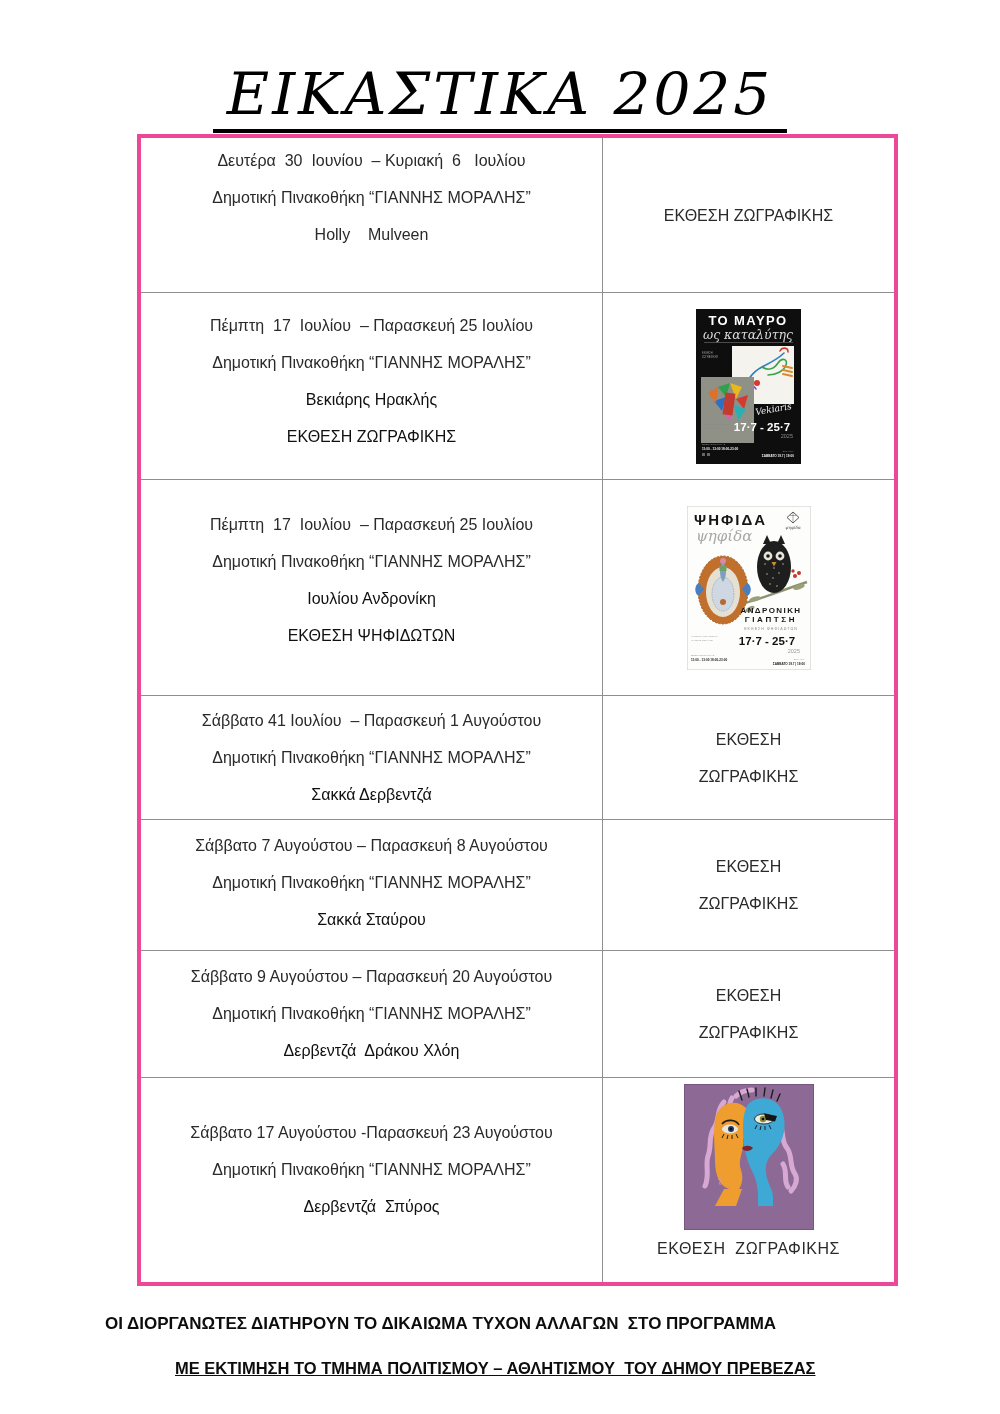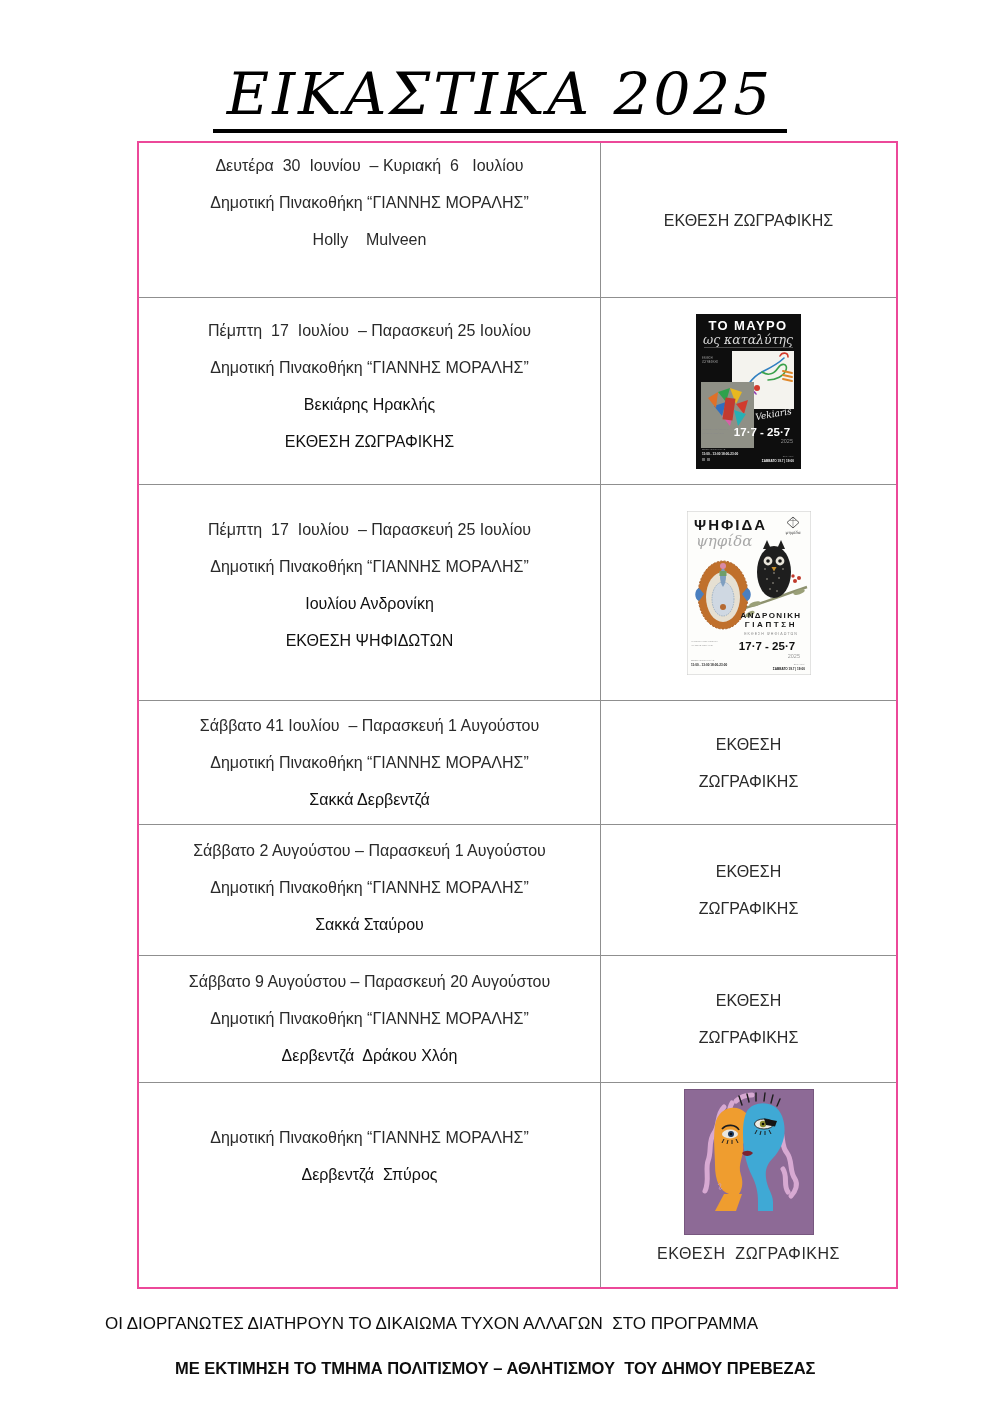--- a/index.html
+++ b/index.html
@@ -7,47 +7,47 @@
   .page {
     position:relative; width:1000px; height:1414px; background:#ffffff;
     font-family:"Liberation Sans", sans-serif; color:#2a2a2a; overflow:hidden;
   }
   .title-wrap { position:absolute; top:36px; left:0; width:1000px; text-align:center;margin-top:28px; }
   .doc-title {
     display:inline-block; font-family:"DejaVu Serif", serif; font-style:italic;
     font-size:58px; font-weight:500; letter-spacing:3px; color:#000;
     border-bottom:4px solid #000; padding:0 14px 4px; line-height:1.05;
   }
-  .schedule { position:absolute; left:137px; top:141px; width:761px; border:2px solid #ec4899; }
+  .schedule { position:absolute; left:137px; top:134px; width:761px; border:4px solid #ec4899; }
   .t-row { display:flex; border-bottom:1px solid #8f8f8f; }
   .t-row:last-child { border-bottom:none; }
   .r1{height:155px}.r2{height:187px}.r3{height:216px}.r4{height:124px}
   .r5{height:131px}.r6{height:127px}.r7{height:204px}
   .cell-left {
     width:462px; border-right:1px solid #8f8f8f; display:flex; flex-direction:column;
     align-items:center; text-align:center;
   }
   .cell-right {
     flex:1; display:flex; flex-direction:column; align-items:center;
     justify-content:center; text-align:center;
   }
   .cell-right.top { justify-content:flex-start; padding-top:6px; }
   .pt4{padding-top:4px}.pt6{padding-top:6px}.pt7{padding-top:7px}
   .pt14{padding-top:14px}.pt26{padding-top:26px}.pt36{padding-top:36px}
   p.line { margin:9px 0; font-size:16px; line-height:19px; white-space:pre-wrap; color:#2a2a2a; }
   p.line.b { font-weight:normal; color:#101010; }
   .caption { margin-top:15px; font-size:15.5px; letter-spacing:0.5px; }
   .poster { display:block; }
   .footer-line1 {
-    position:absolute; left:105px; top:1297px; font-size:17px; font-weight:normal;
+    position:absolute; left:105px; top:1297px; font-size:17px; font-weight:bold;
     color:#0d0d0d; white-space:pre-wrap;
   }
   .footer-line2 {
     position:absolute; left:175px; top:1342px; font-size:16.5px; font-weight:bold;
-    color:#0d0d0d; white-space:pre-wrap;
+    color:#0d0d0d; white-space:pre-wrap;text-decoration:underline;
   }
 </style>
 </head>
 <body>
 
 <div class="page">
 
   <div class="title-wrap">
     <span class="doc-title">ΕΙΚΑΣΤΙΚΑ 2025</span>
   </div>
@@ -199,21 +199,21 @@
         <p class="line b">Σακκά Δερβεντζά</p>
       </div>
       <div class="cell-right">
         <p class="line">ΕΚΘΕΣΗ</p>
         <p class="line">ΖΩΓΡΑΦΙΚΗΣ</p>
       </div>
     </div>
 
     <div class="t-row r5">
       <div class="cell-left pt7">
-        <p class="line">Σάββατο 2 Αυγούστου – Παρασκευή 1 Αυγούστου</p>
+        <p class="line">Σάββατο 7 Αυγούστου – Παρασκευή 8 Αυγούστου</p>
         <p class="line">Δημοτική Πινακοθήκη “ΓΙΑΝΝΗΣ ΜΟΡΑΛΗΣ”</p>
         <p class="line b">Σακκά Σταύρου</p>
       </div>
       <div class="cell-right">
         <p class="line">ΕΚΘΕΣΗ</p>
         <p class="line">ΖΩΓΡΑΦΙΚΗΣ</p>
       </div>
     </div>
 
     <div class="t-row r6">
@@ -223,20 +223,21 @@
         <p class="line b">Δερβεντζά  Δράκου Χλόη</p>
       </div>
       <div class="cell-right">
         <p class="line">ΕΚΘΕΣΗ</p>
         <p class="line">ΖΩΓΡΑΦΙΚΗΣ</p>
       </div>
     </div>
 
     <div class="t-row r7">
       <div class="cell-left pt36">
+        <p class="line">Σάββατο 17 Αυγούστου -Παρασκευή 23 Αυγούστου</p>
         <p class="line">Δημοτική Πινακοθήκη “ΓΙΑΝΝΗΣ ΜΟΡΑΛΗΣ”</p>
         <p class="line b">Δερβεντζά  Σπύρος</p>
       </div>
       <div class="cell-right top">
 
         <svg class="poster" width="130" height="146" viewBox="0 0 130 146">
           <rect width="130" height="146" fill="#8d6a96"></rect>
           <rect x="0.5" y="0.5" width="129" height="145" fill="none" stroke="#77577f" stroke-width="1"></rect>
           <g stroke="#d7a9d2" stroke-width="5" fill="none" stroke-linecap="round">
             <path d="M40 18 C32 26 36 36 30 44 C24 52 28 62 24 72 C21 80 26 92 21 102"></path>

